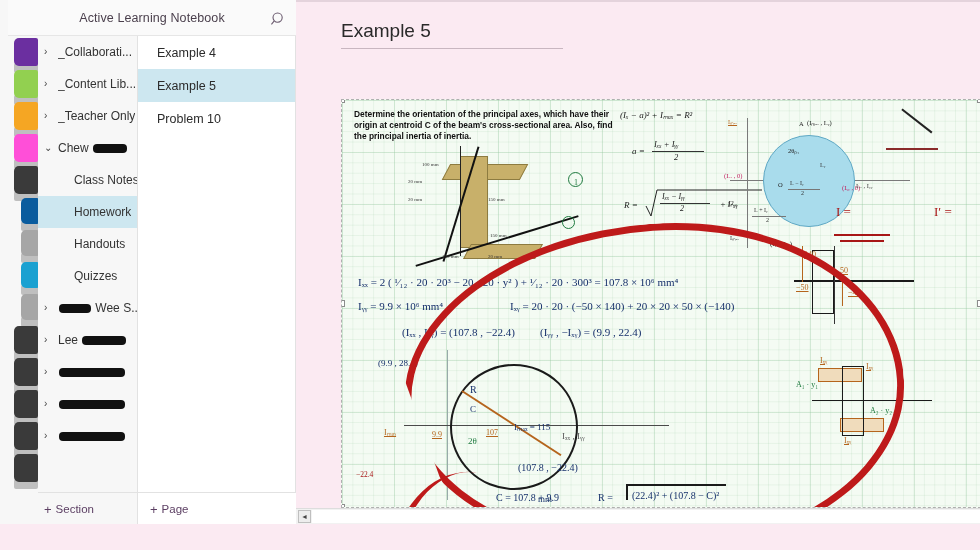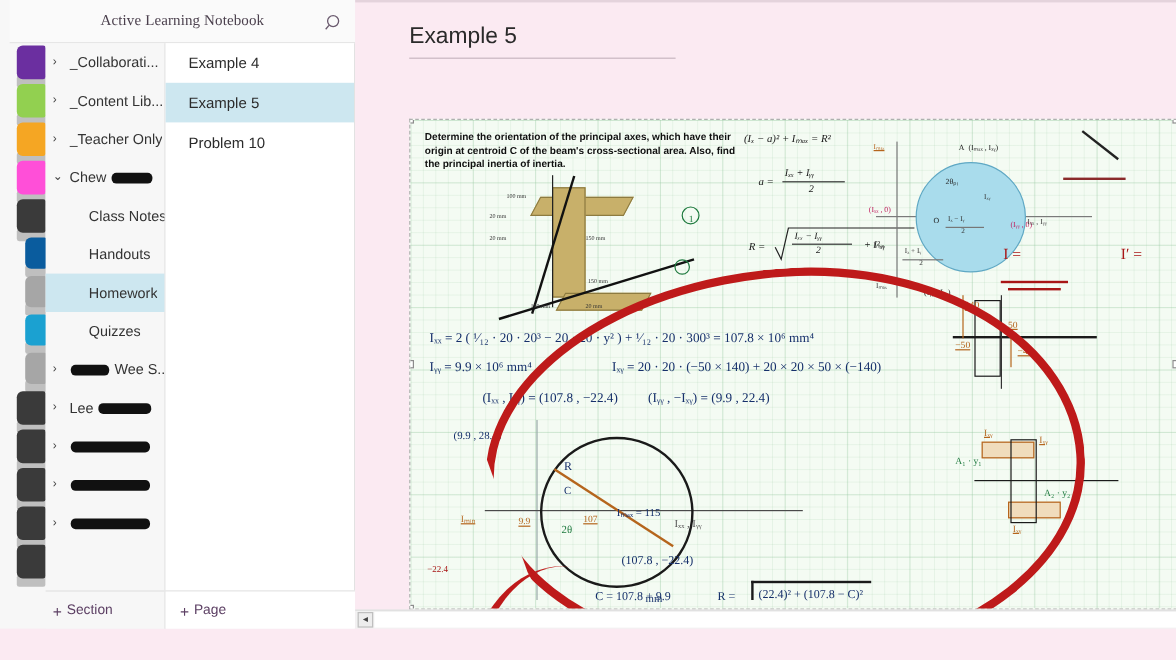--- a/index.html
+++ b/index.html
@@ -25,21 +25,21 @@
 
   
   #nb-header {
     position: absolute; left: 8px; top: 0;
     width: 288px; height: 36px;
     background: #FAFAFA;
     border-bottom: 1px solid #E6E6E6;
     display: flex; align-items: center; justify-content: center;
   }
   #nb-title {
-    font-size: 12.5px; color: #4A3F4C; letter-spacing: .1px; font-family: Liberation Serif, serif;
+    font-size: 12.5px; color: #4A3F4C; letter-spacing: .1px;
   }
   #search-btn {
     position: absolute; right: 6px; top: 7px;
     width: 24px; height: 24px;
     display: flex; align-items: center; justify-content: center;
   }
 
   
   #tab-strip {
     position: absolute; left: 0; top: 36px;
@@ -384,27 +384,27 @@
             <span class="sec-label">_Teacher Only</span>
           </div>
           <div class="sec-row">
             <span class="chev">⌄</span>
             <span class="sec-label">Chew <span class="redact" style="width: 34px;"></span></span>
           </div>
           <div class="sec-row indent">
             <span class="chev"></span>
             <span class="sec-label">Class Notes</span>
           </div>
+          <div class="sec-row indent active">
+            <span class="chev"></span>
+            <span class="sec-label">Homework</span>
+          </div>
           <div class="sec-row indent">
             <span class="chev"></span>
             <span class="sec-label">Handouts</span>
-          </div>
-          <div class="sec-row indent active">
-            <span class="chev"></span>
-            <span class="sec-label">Homework</span>
           </div>
           <div class="sec-row indent">
             <span class="chev"></span>
             <span class="sec-label">Quizzes</span>
           </div>
           <div class="sec-row">
             <span class="chev">›</span>
             <span class="sec-label"><span class="redact" style="width: 32px;"></span> Wee S...</span>
           </div>
           <div class="sec-row">

